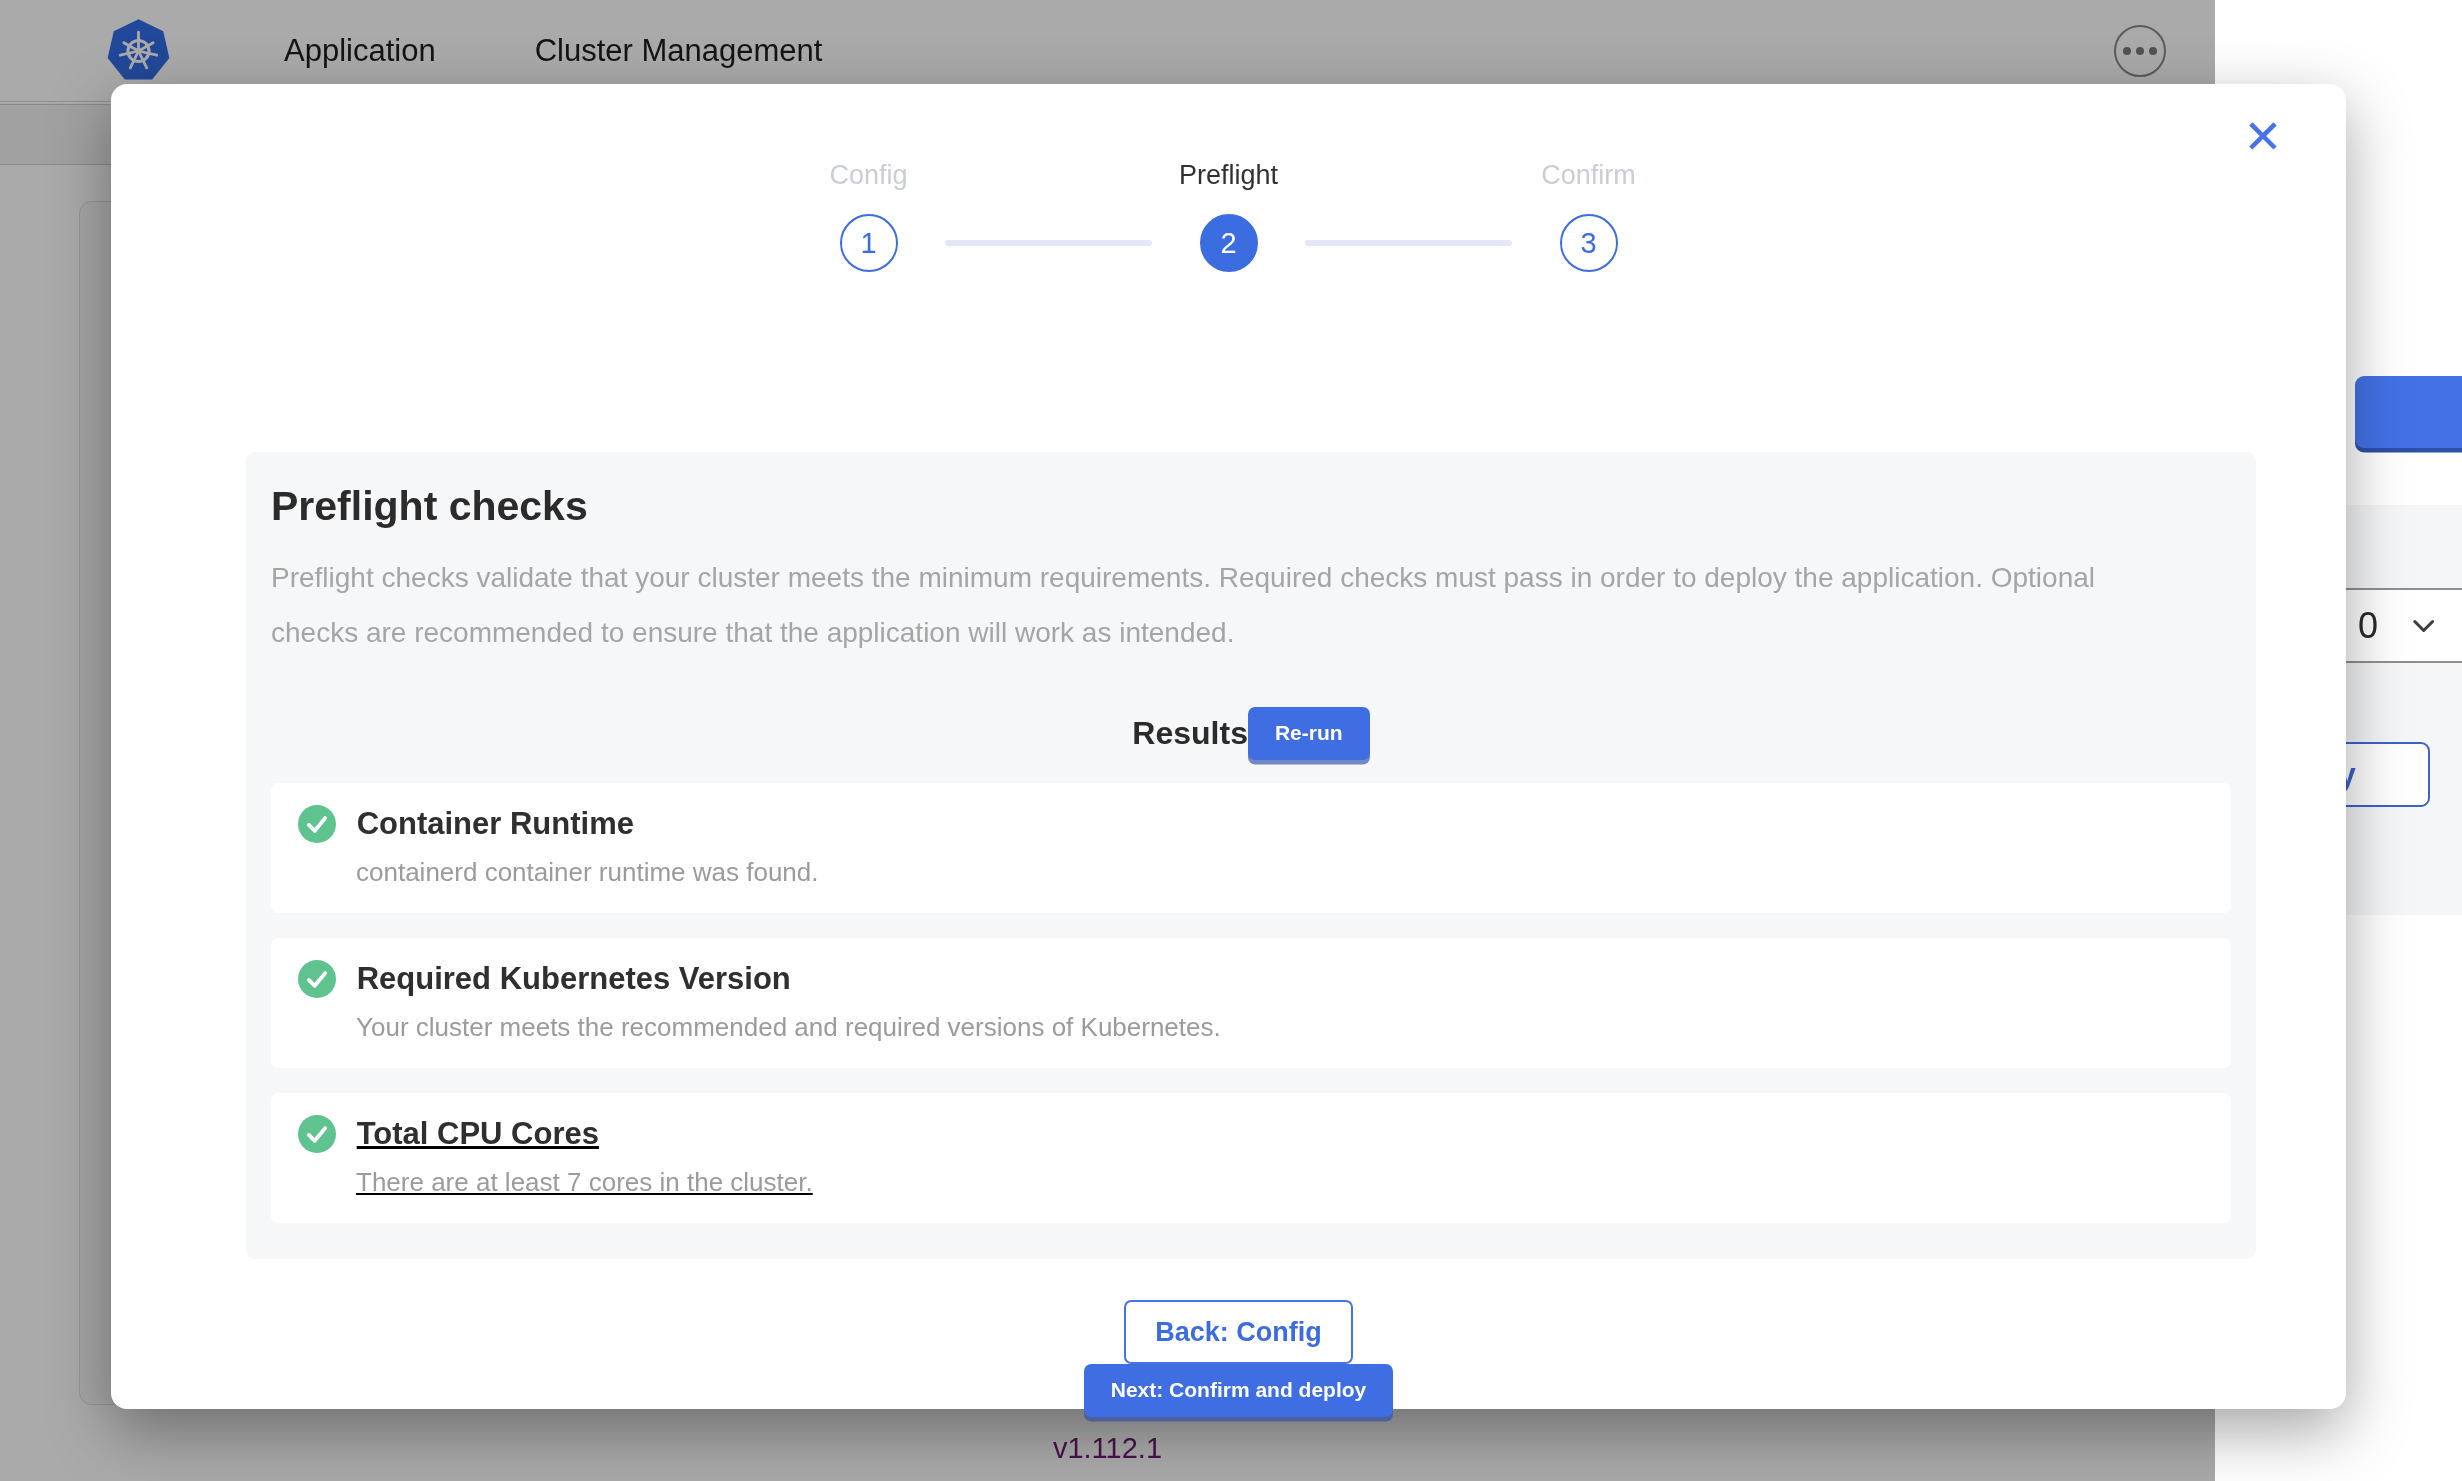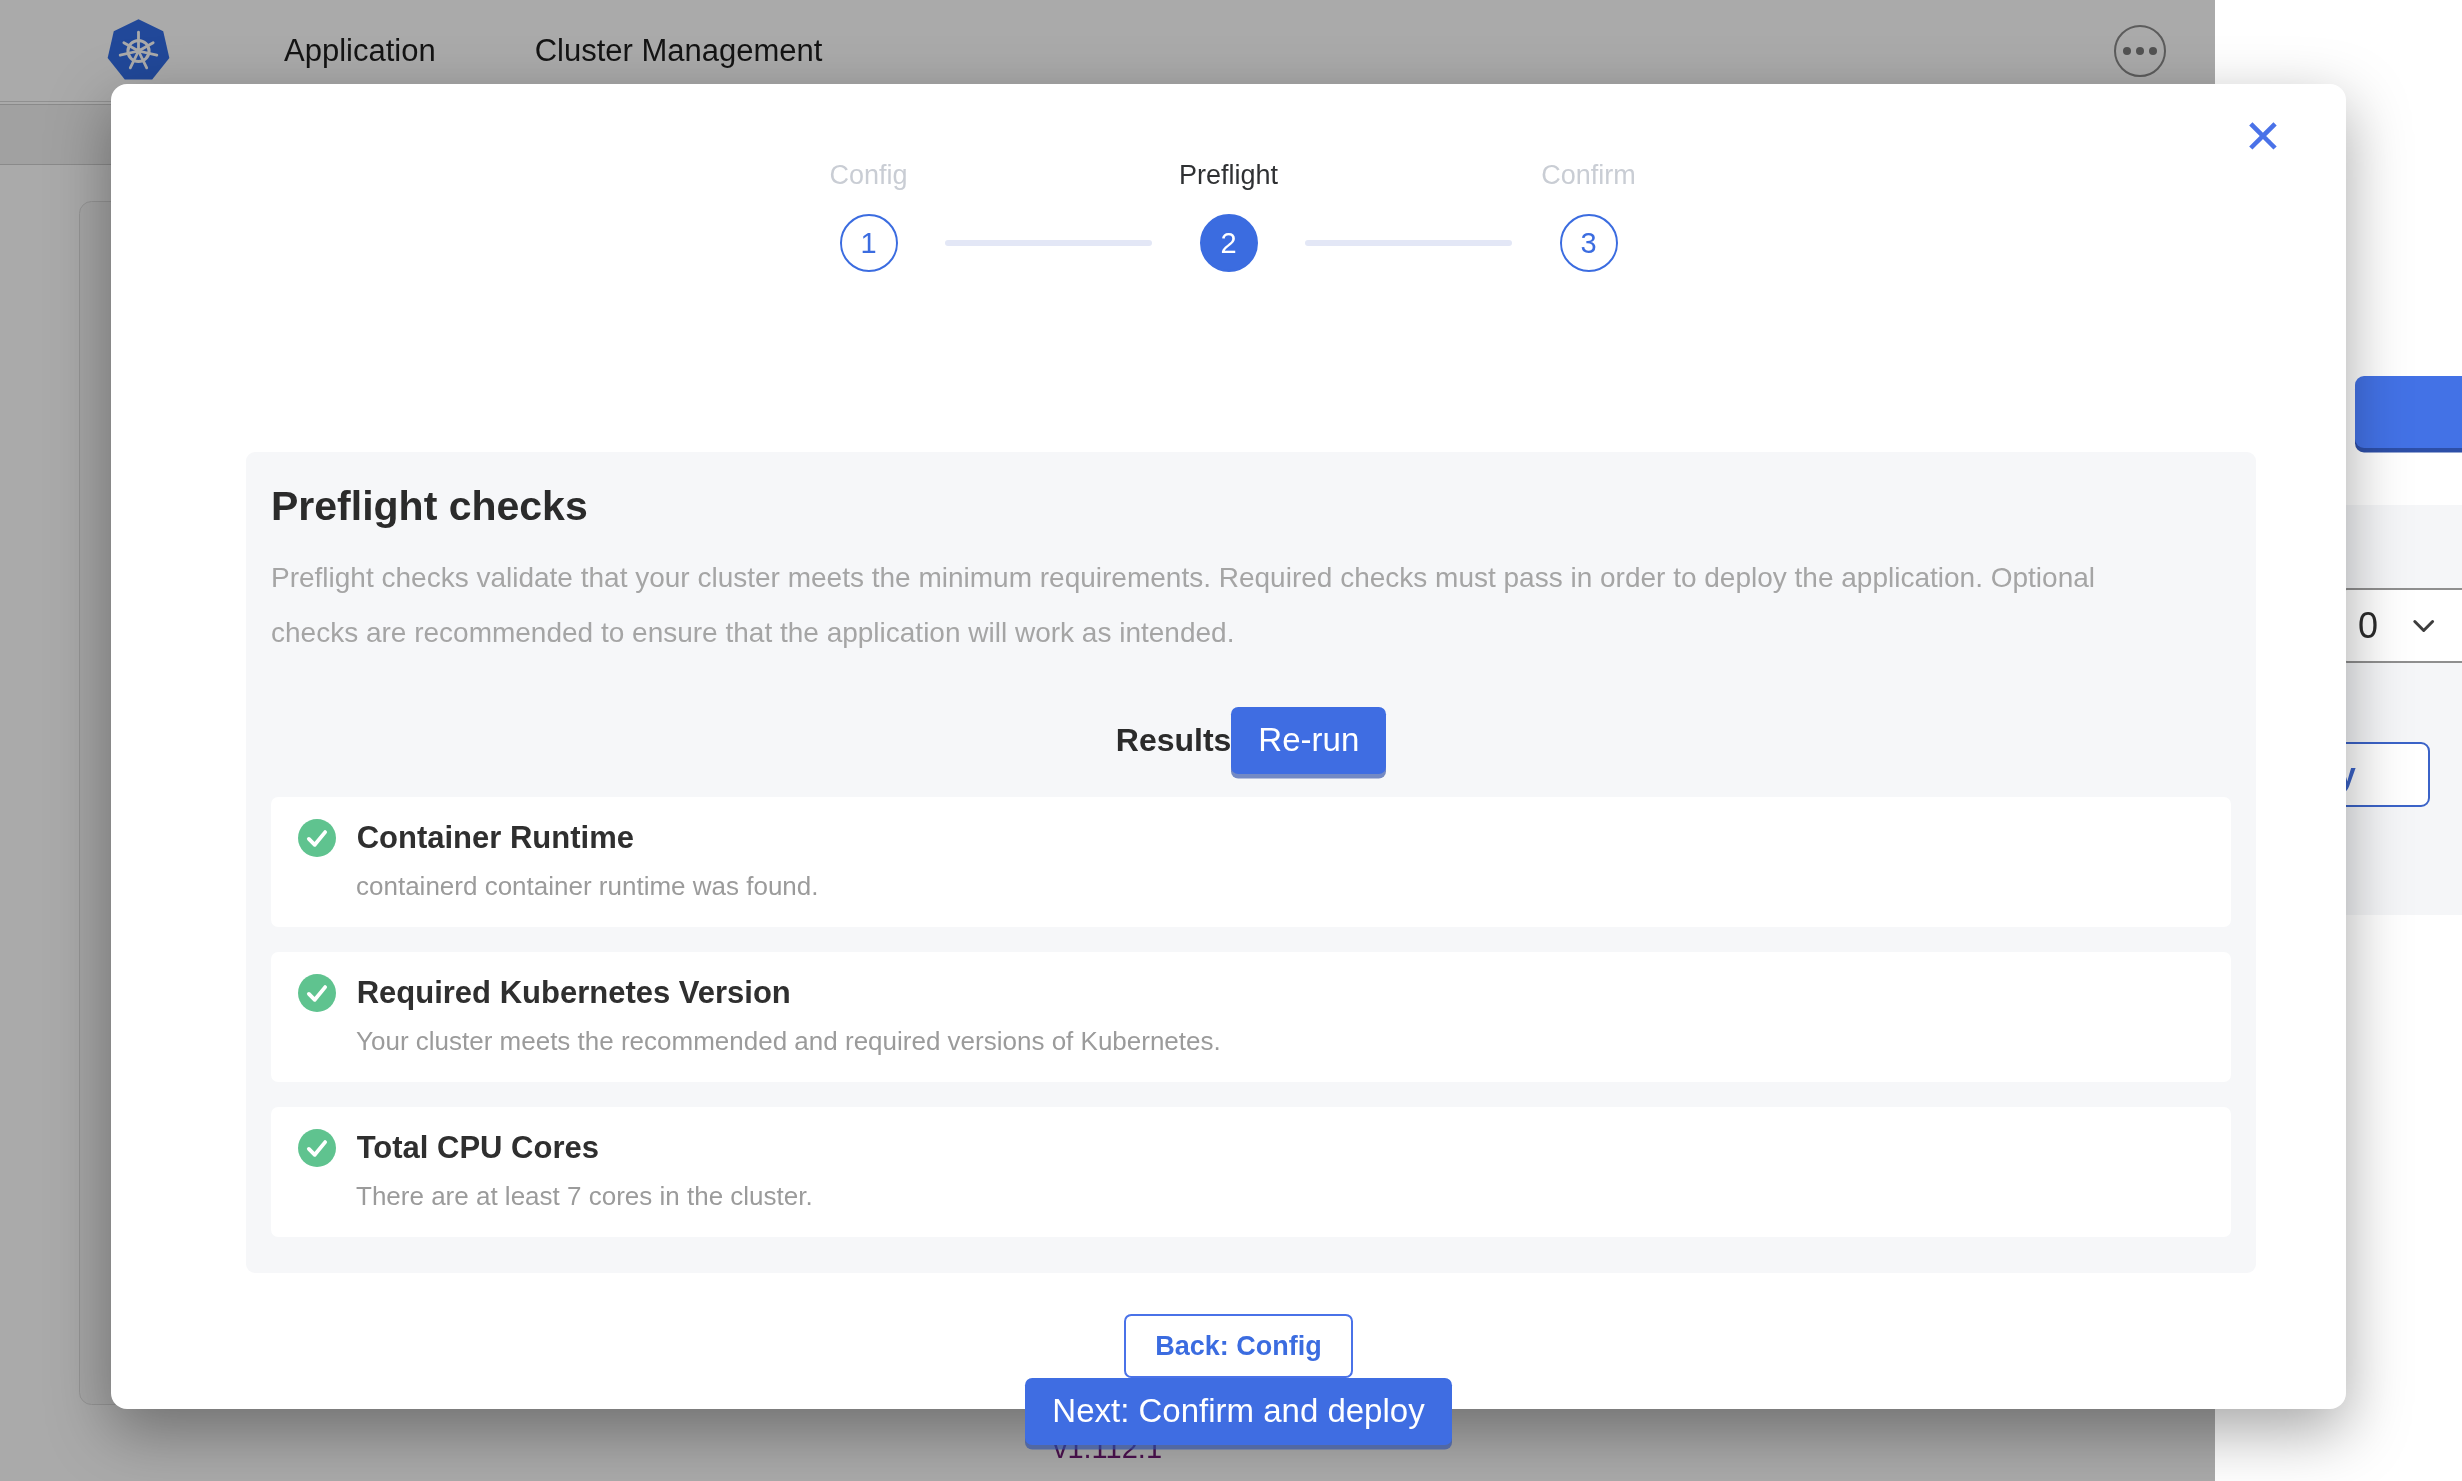--- a/index.html
+++ b/index.html
@@ -98,29 +98,29 @@
   }
   .panel h1 { margin: 0 0 20px 0; font-size: 41px; font-weight: bold; color: #2b2b2b; }
   .panel .desc {
     margin: 0 0 47px 0; font-size: 28px; line-height: 55px;
     color: #a5a5a5; max-width: 1896px;
   }
   .results-row { display: flex; justify-content: center; align-items: center; margin-bottom: 23.4px; }
   .results-title { font-size: 32px; font-weight: bold; color: #2b2b2b; }
   .btn-primary {
     background: #3f6de2; color: #ffffff; border: none; border-radius: 7.2px;
-    font-size: 33px; font-weight: normal; font-family: inherit;
+    font-size: 21px; font-weight: bold; font-family: inherit;
     padding: 14.4px 27px; cursor: pointer;
     box-shadow: 0 4.5px 0 rgba(45, 79, 168, 0.65);
   }
   .check-card {
     background: #ffffff; border-radius: 7.2px;
     padding: 21.6px 27px 25px 27px; margin-bottom: 25px;
   }
-  .check-card:last-child { margin-bottom: 0; }
+  .check-card:last-child { margin-bottom: 0; text-decoration: underline; }
   .check-head { display: flex; align-items: center; gap: 20.7px; }
   .check-icon { width: 38px; height: 38px; flex: 0 0 auto; }
   .check-title { font-size: 31px; font-weight: bold; color: #2f2f2f; }
   .check-msg { margin: 14.4px 0 0 58px; font-size: 26px; color: #9b9b9b; }
 
   .modal-footer {
     display: flex; justify-content: space-between; align-items: center;
     margin: 41px 115px 0 135px;
     flex-direction: column;
   }

